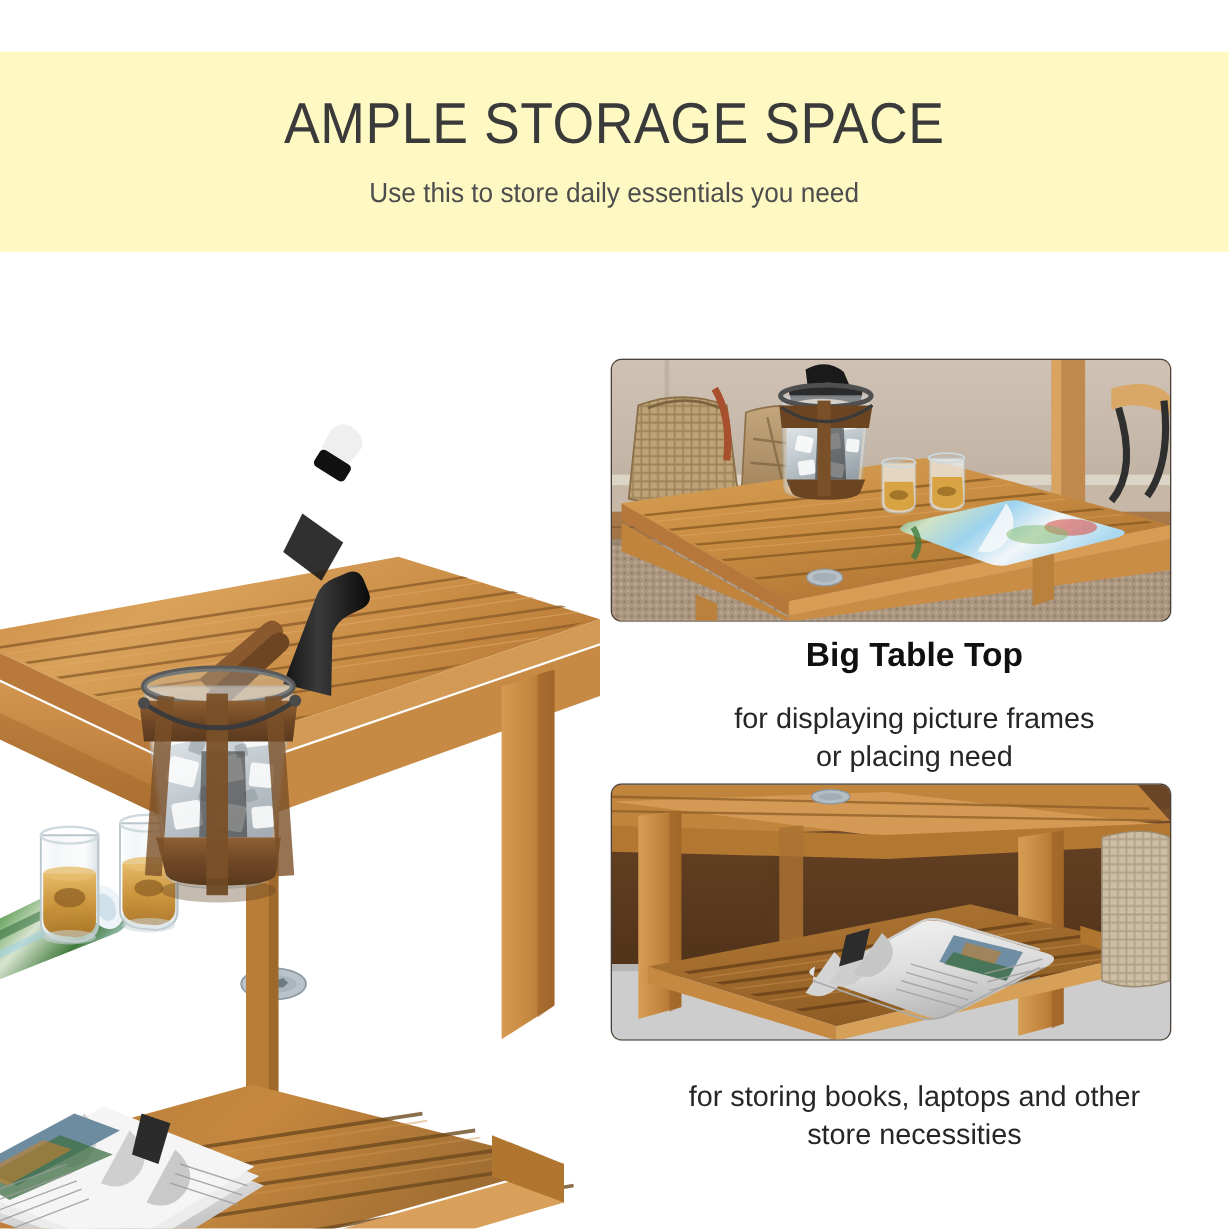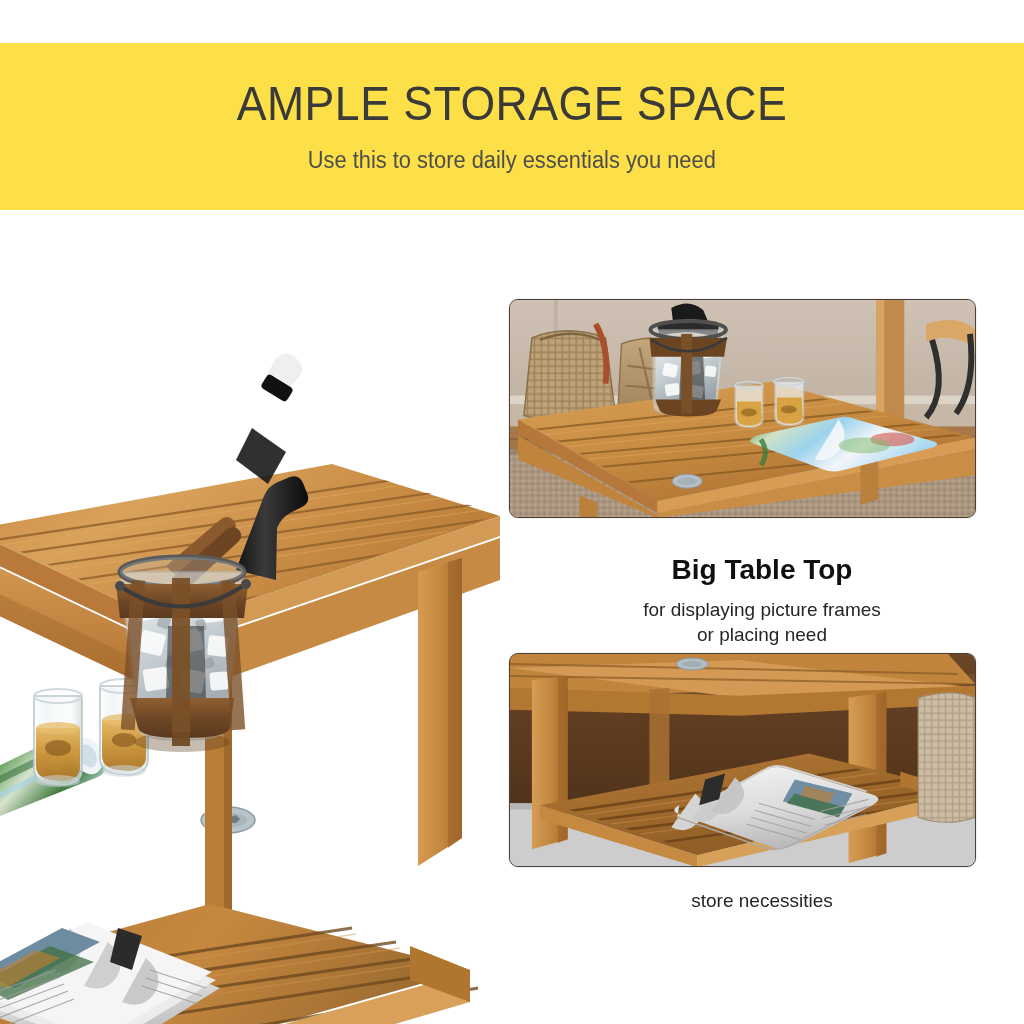--- a/index.html
+++ b/index.html
@@ -7,21 +7,21 @@
   body {
     background:#ffffff;
     font-family:"Liberation Sans", sans-serif;
     position:relative;
     overflow:hidden;
   }
 
   
   .header-band{
     position:absolute; left:0; top:43px; width:1024px; height:167px;
-    background:#fde047;
+    background:#fef9c3;
     display:flex; flex-direction:column; align-items:center; justify-content:center;
   }
   .headline{
     font-size:48px; font-weight:400; letter-spacing:0.5px;
     color:#3a3a3a; line-height:1.05;
     transform:scaleX(0.93); transform-origin:center;
     white-space:nowrap;
   }
   .subhead{
     margin-top:18px;
@@ -44,29 +44,29 @@
     border-radius:9px;
     overflow:hidden;
     background:#cdbfb1;
     box-shadow:0 0 0 0.5px rgba(0,0,0,.12);
   }
   .panel-top   { left:509px; top:299px; width:467px; height:219px; }
   .panel-bottom{ left:509px; top:653px; width:467px; height:214px; }
 
   
   .caption{ position:absolute; width:524px; left:500px; text-align:center; }
-  .caption-top   { top:552px; }
+  .caption-top   { top:528px; }
   .caption-bottom{ top:878px; }
   .cap-title{
     font-size:28px; font-weight:700; color:#101010;
     letter-spacing:0px; line-height:1.25;
   }
   .cap-body{
-    font-size:19px; font-weight:400; color:#262626;
-    line-height:1.30; margin-top:11px;
+    font-size:24px; font-weight:400; color:#262626;
+    line-height:1.30; margin-top:21px;
   }
   .cap-body span{ display:block; }
 
   
   .art{ position:absolute; inset:0; }
 </style>
 </head>
 <body>
 
 <div class="header-band">
@@ -587,15 +587,16 @@
 
     <g>
       <path d="M410 44 q34 -10 57 0 l0 120 q-30 10 -57 0 Z" fill="url(#weave3)" stroke="#a89madd" stroke-width="0"></path>
       <path d="M410 44 q34 -10 57 0 l0 120 q-30 10 -57 0 Z" fill="url(#weave3)" stroke="#9c8c72" stroke-width="1.2"></path>
     </g>
   </svg>
 </div>
 
 <div class="caption caption-bottom">
   <div class="cap-body">
+    <span>for storing books, laptops and other</span>
     <span>store necessities</span>
   </div>
 </div>
 
 </body></html>

